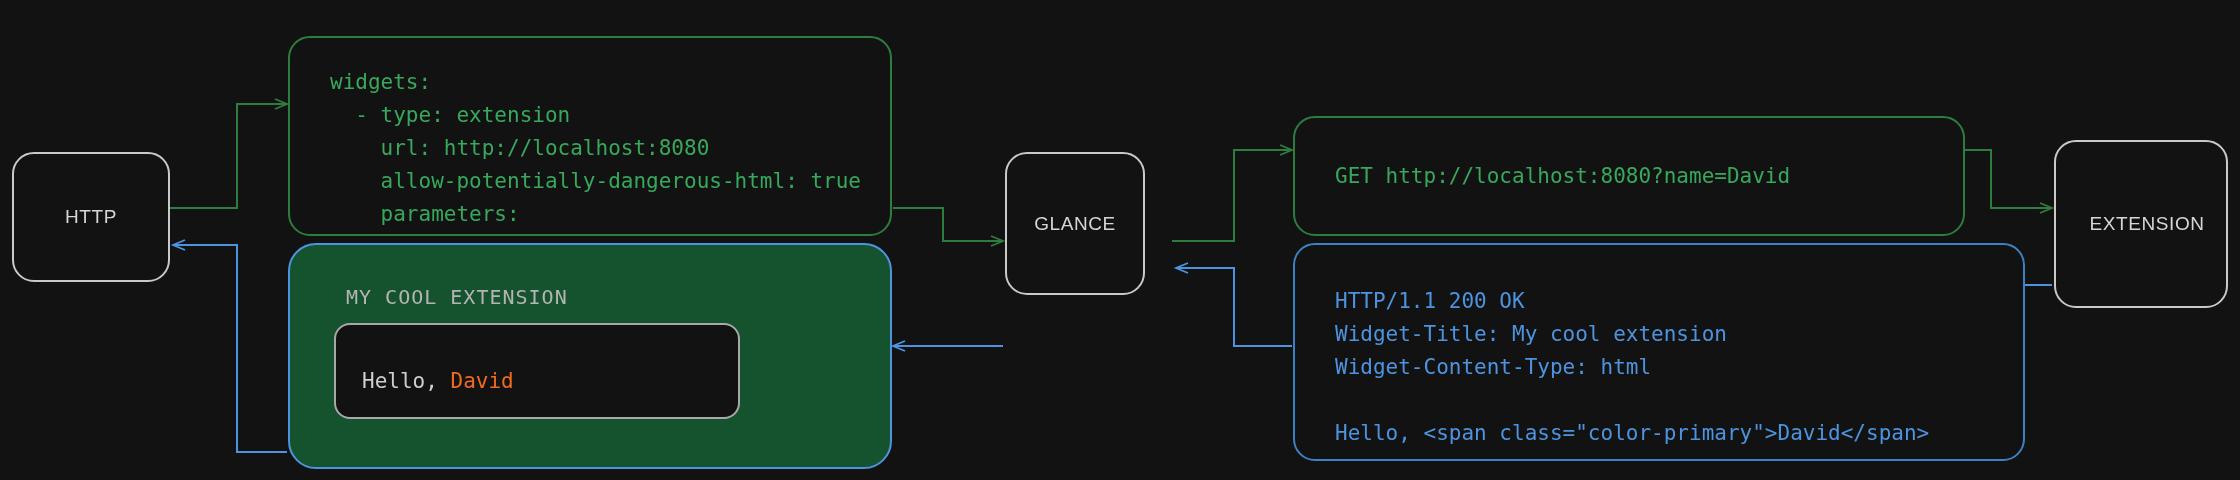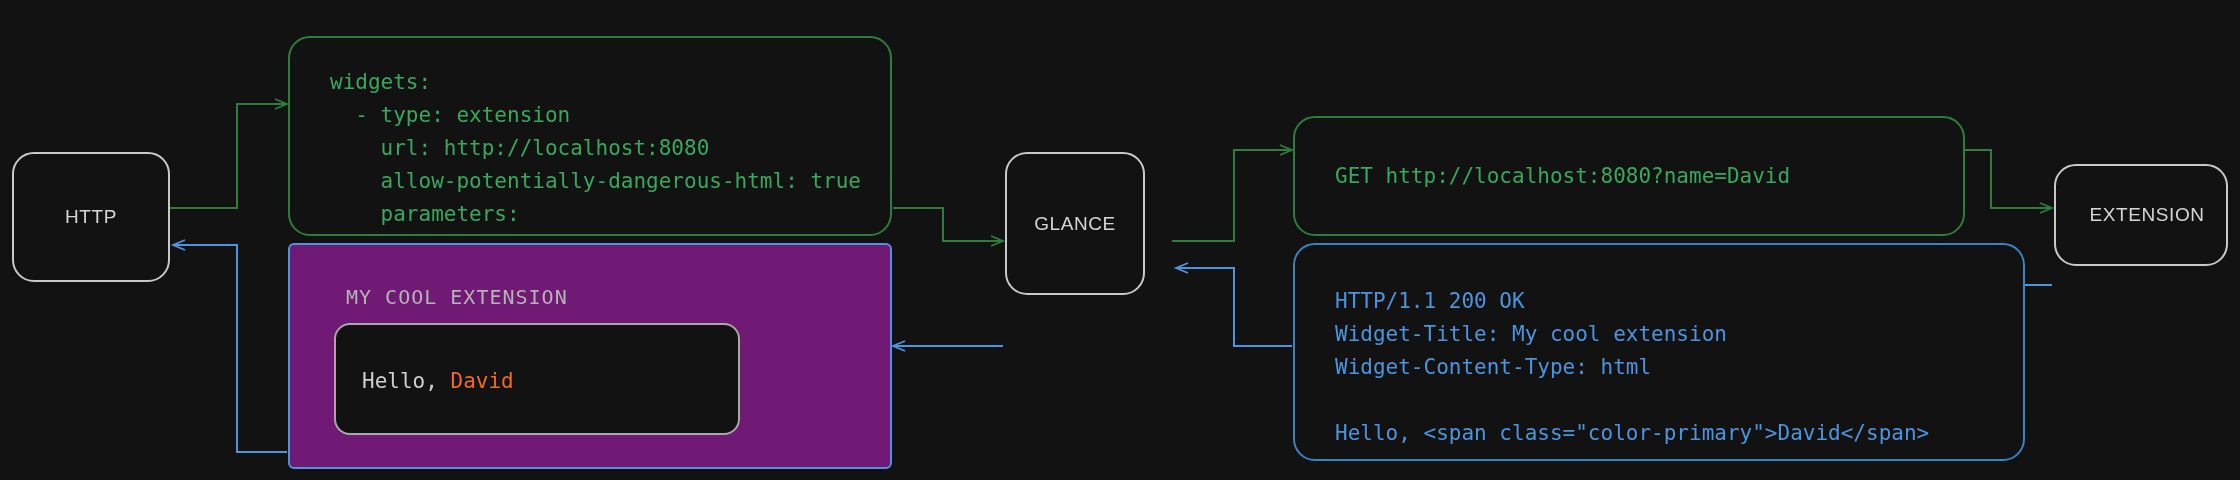--- a/index.html
+++ b/index.html
@@ -75,39 +75,39 @@
   }
   .blue-box pre {
     color: #4d94e0;
   }
 
   
   .widget-box {
     position: absolute;
     box-sizing: border-box;
     border: 2px solid #4d94e0;
-    border-radius: 6px;
-    background: #701a75;
+    border-radius: 28px;
+    background: #14532d;
     z-index: 3;
   }
   .widget-title {
     color: #b4b4b4;
     font-family: "DejaVu Sans Mono", "Liberation Mono", monospace;
     font-size: 20px;
     letter-spacing: 1px;
     position: absolute;
     left: 56px;
     top: 40px;
   }
   .widget-card {
     position: absolute;
     left: 44px;
     top: 78px;
     right: 150px;
-    height: 112px;
+    height: 96px;
     box-sizing: border-box;
     border: 2px solid #a8a8a8;
     border-radius: 16px;
     background: #121212;
   }
   .widget-card-text {
     position: absolute;
     left: 26px;
     top: 44px;
     font-family: "DejaVu Sans Mono", "Liberation Mono", monospace;
@@ -152,21 +152,21 @@
   </svg>
 
   <div class="node" style="left:12px; top:152px; width:158px; height:130px;">
     <span>HTTP</span>
   </div>
 
   <div class="node" style="left:1005px; top:152px; width:140px; height:143px;">
     <span>GLANCE</span>
   </div>
 
-  <div class="node" style="left:2054px; top:164px; width:174px; height:102px;padding-left:12px;">
+  <div class="node" style="left:2054px; top:140px; width:174px; height:168px;padding-left:12px;">
     <span>EXTENSION</span>
   </div>
 
   <div class="msgbox green-box" style="left:288px; top:8px; width:604px; height:200px;">
     <pre style="position: absolute; left: 40px; top: 28px;">widgets:
   - type: extension
     url: http://localhost:8080
     allow-potentially-dangerous-html: true
     parameters:
       name: David</pre>

